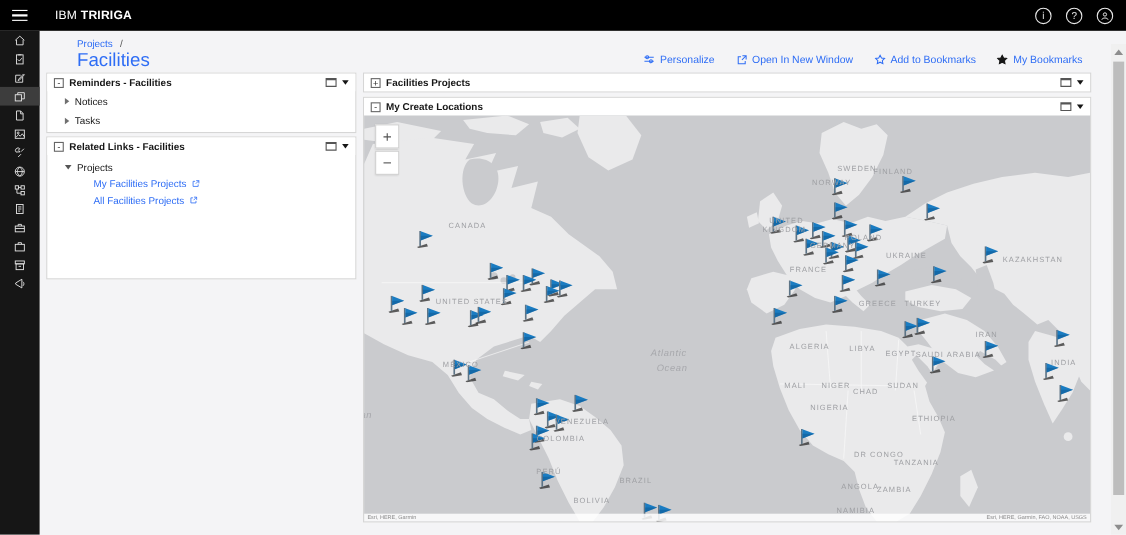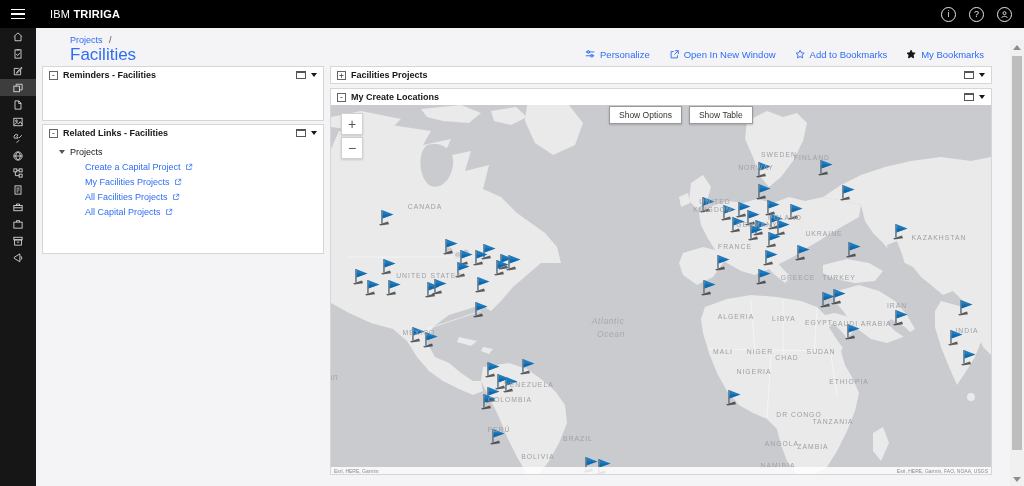--- a/index.html
+++ b/index.html
@@ -230,65 +230,57 @@
     </div>
 
   <section class="panel" style="left:6px; top:38px; width:282px; height:55px;">
     <div class="panel-header">
       <div class="collapse-box">-</div>
       <span class="panel-title">Reminders - Facilities</span>
       <div class="spacer"></div>
       <div class="win-icon"></div>
       <div class="caret"></div>
     </div>
+    <div id="reminders-items">
+        <div class="tree-item">
+          <span class="tw-right"></span>
+          <span>Notices</span>
+        </div>
+        <div class="tree-item">
+          <span class="tw-right"></span>
+          <span>Tasks</span>
+        </div>
+      </div>
   </section>
 
   <section class="panel" style="left:6px; top:96px; width:282px; height:130px;">
     <div class="panel-header">
       <div class="collapse-box">-</div>
       <span class="panel-title">Related Links - Facilities</span>
       <div class="spacer"></div>
       <div class="win-icon"></div>
       <div class="caret"></div>
     </div>
     <div id="related-links-body" style="padding:3px 0 0 0;">
         <div class="rl-row" style="padding-left:16px; display:flex; align-items:center; gap:5px;">
           <span class="tw-down"></span>
           <span style="font-size:9px;color:#161616;">Projects</span>
-        </div>
-        <div class="rl-row" style="padding-left:42px;">
-          <span class="rl-link">
-            <span>Create a Capital Project</span>
-            <svg viewBox="0 0 13 13">
-              <path d="M5.5 3 H2.5 V10.5 H10 V7.5"></path>
-              <path d="M7 2 H11 V6 M11 2 L6.5 6.5"></path>
-            </svg>
-          </span>
         </div>
         <div class="rl-row" style="padding-left:42px;">
           <span class="rl-link">
             <span>My Facilities Projects</span>
             <svg viewBox="0 0 13 13">
               <path d="M5.5 3 H2.5 V10.5 H10 V7.5"></path>
               <path d="M7 2 H11 V6 M11 2 L6.5 6.5"></path>
             </svg>
           </span>
         </div>
         <div class="rl-row" style="padding-left:42px;">
           <span class="rl-link">
             <span>All Facilities Projects</span>
-            <svg viewBox="0 0 13 13">
-              <path d="M5.5 3 H2.5 V10.5 H10 V7.5"></path>
-              <path d="M7 2 H11 V6 M11 2 L6.5 6.5"></path>
-            </svg>
-          </span>
-        </div>
-        <div class="rl-row" style="padding-left:42px;">
-          <span class="rl-link">
-            <span>All Capital Projects</span>
             <svg viewBox="0 0 13 13">
               <path d="M5.5 3 H2.5 V10.5 H10 V7.5"></path>
               <path d="M7 2 H11 V6 M11 2 L6.5 6.5"></path>
             </svg>
           </span>
         </div>
       </div>
   </section>
 
   <section class="panel" style="left:294px; top:38px; width:662px; height:18px;">
@@ -354,24 +346,20 @@
           <path d="M378,244 L500,246"></path>
           <path d="M440,250 L436,312"></path>
           <path d="M500,250 L506,290"></path>
         </g>
       </svg>
 
       <div class="zoom-ctl">
         <div class="zoom-btn">+</div>
         <div class="zoom-btn">−</div>
       </div>
-      <div class="map-buttons">
-        <button class="map-btn">Show Options</button>
-        <button class="map-btn">Show Table</button>
-      </div>
       <div id="map-overlays">
           <div class="flag" style="left: 48px; top: 103px;"><svg viewBox="0 0 18 18" width="18" height="18">
               <polygon points="0,16.5 9,13.5 10,16.2 1.5,17.5" fill="#2b2b2b" opacity="0.75"></polygon>
               <rect x="2.2" y="2" width="1.5" height="13.6" fill="#5d7486"></rect>
               <polygon points="3.5,2.2 14.5,6.4 3.5,10.6" fill="#1a7cc2"></polygon>
               <polygon points="3.5,6.4 14.5,6.4 3.5,10.6" fill="#0e5a94" opacity="0.55"></polygon>
             </svg></div>
           <div class="flag" style="left: 112px; top: 132px;"><svg viewBox="0 0 18 18" width="18" height="18">
               <polygon points="0,16.5 9,13.5 10,16.2 1.5,17.5" fill="#2b2b2b" opacity="0.75"></polygon>
               <rect x="2.2" y="2" width="1.5" height="13.6" fill="#5d7486"></rect>

